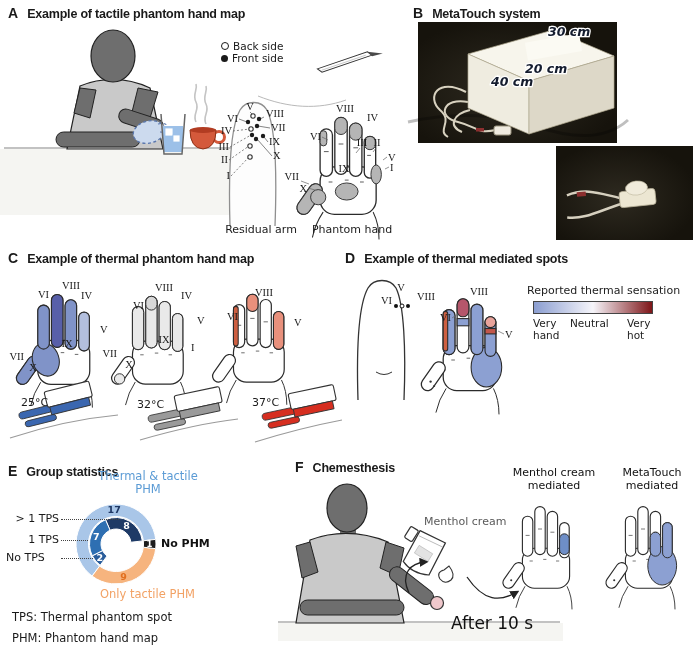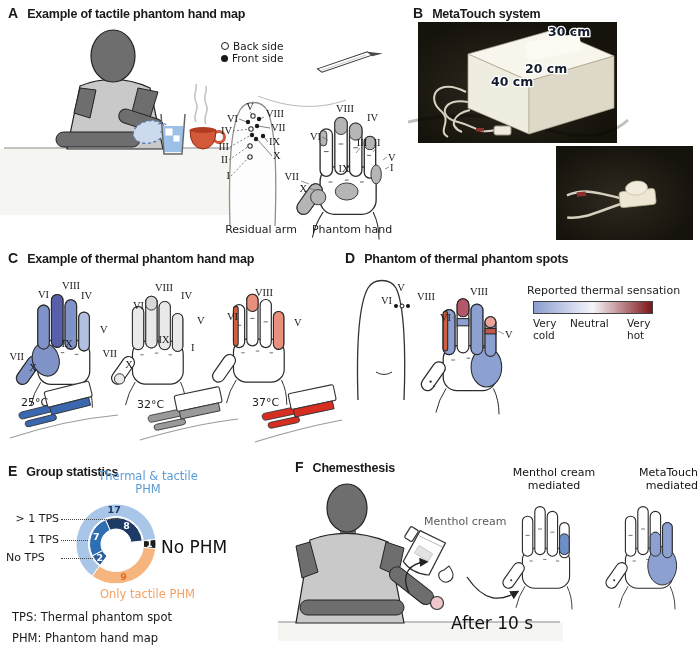--- a/index.html
+++ b/index.html
@@ -191,21 +191,21 @@
 
     <text class="cap" x="261" y="233" text-anchor="middle">Residual arm</text>
     <text class="cap" x="352" y="233" text-anchor="middle">Phantom hand</text>
   </svg>
 
   <div class="phead" style="left:413px;top:5px;">
     <span class="pletter">B</span>
     <span class="ptitle">MetaTouch system</span>
   </div>
 
-  <div class="photo" style="left:418px;top:22px;width:199px;height:121px;">
+  <div class="photo" style="left:418px;top:22px;width:199px;height:121px;font-style:italic;">
     <svg style="left:0;top:0;" width="199" height="121" viewBox="0 0 199 121">
       <path d="M-10,100 Q60,85 120,105 T210,98" stroke="#000" stroke-opacity="0.25" fill="none" stroke-width="3"></path>
 
       <g fill="none" stroke="#d8d2c0" stroke-width="2">
         <path d="M48,70 C20,55 8,75 22,88 C36,100 18,108 30,115"></path>
         <path d="M50,80 C25,75 18,95 40,100 C60,105 58,112 78,108"></path>
         <path d="M52,88 C35,92 30,104 44,110"></path>
       </g>
       <rect x="76" y="104" width="17" height="9" rx="2" fill="#efeadf" stroke="#9a937e"></rect>
       <rect x="58" y="106" width="8" height="3.5" fill="#8c2f2f"></rect>
@@ -327,21 +327,21 @@
       <path d="M255,442 Q300,428 342,420"></path>
     </g>
 
     <text class="temp" x="21" y="406">25°C</text>
     <text class="temp" x="137" y="408">32°C</text>
     <text class="temp" x="252" y="406">37°C</text>
   </svg>
 
   <div class="phead" style="left:345px;top:250px;">
     <span class="pletter">D</span>
-    <span class="ptitle">Phantom of thermal phantom spots</span>
+    <span class="ptitle">Example of thermal mediated spots</span>
   </div>
 
   <svg style="left:345px;top:265px;" width="195" height="162" viewBox="345 265 195 162">
 
     <g transform="translate(352,276)">
       <path d="M6,124 C4,60 8,26 16,12 C22,2 38,2 44,12 C52,28 54,74 52,124" fill="#fff" stroke="#333" stroke-width="1.3"></path>
       <path d="M24,96 Q32,101 40,96" fill="none" stroke="#333" stroke-width="1"></path>
     </g>
     <g>
       <circle cx="396" cy="306" r="2" fill="#111"></circle>
@@ -377,21 +377,21 @@
       <text class="rn" x="451" y="321" text-anchor="end">VI</text>
       <text class="rn" x="479" y="295" text-anchor="middle">VIII</text>
       <text class="rn" x="505" y="338">V</text>
     </g>
   </svg>
 
   <div class="abs" style="left:527px;top:284px;width:165px;font-size:11px;color:#222;">Reported thermal sensation</div>
   <div class="cb-bar" style="left:533px;top:301px;width:118px;"></div>
   <div class="cb-lab" style="left:533px;top:318px;">
     <div>Very</div>
-    <div>cold</div>
+    <div>hand</div>
   </div>
   <div class="cb-lab" style="left:570px;top:318px;text-align:right;">Neutral</div>
   <div class="cb-lab" style="left:627px;top:318px;">
     <div>Very</div>
     <div>hot</div>
   </div>
 
   <div class="phead" style="left:8px;top:463px;">
     <span class="pletter">E</span>
     <span class="ptitle">Group statistics</span>
@@ -415,21 +415,21 @@
   <div class="e-label" style="left:88px;top:470px;width:120px;text-align:center;line-height:13px;color:#5b9bd5;font-size:11.5px;">
     <div>Thermal &amp; tactile</div>
     <div>PHM</div>
   </div>
   <div class="e-label" style="left:6px;top:512px;width:53px;text-align:right;">&gt; 1 TPS</div>
   <div class="e-label" style="left:6px;top:533px;width:53px;text-align:right;">1 TPS</div>
   <div class="e-label" style="left:6px;top:551px;width:53px;">No TPS</div>
   <div class="leader" style="left:61px;top:519px;width:58px;"></div>
   <div class="leader" style="left:61px;top:540px;width:27px;"></div>
   <div class="leader" style="left:61px;top:558px;width:32px;"></div>
-  <div class="e-label" style="left:161px;top:537px;font-size:17px;color:#111;">No PHM</div>
+  <div class="e-label" style="left:161px;top:537px;font-size:11px;color:#111;font-weight:bold;">No PHM</div>
   <div class="e-label" style="left:85px;top:587px;width:125px;text-align:center;color:#f2a265;font-size:11.5px;">Only tactile PHM</div>
   <div class="fnote" style="left:12px;top:610px;">TPS: Thermal phantom spot</div>
   <div class="fnote" style="left:12px;top:631px;">PHM: Phantom hand map</div>
 
   <div class="phead" style="left:295px;top:459px;">
     <span class="pletter">F</span>
     <span class="ptitle">Chemesthesis</span>
   </div>
 
   <svg style="left:245px;top:475px;" width="455" height="174" viewBox="245 475 455 174">
@@ -473,18 +473,18 @@
       <circle cx="4" cy="104" r="1.3" fill="#333"></circle>
     </g>
   </svg>
 
   <div class="abs" style="left:424px;top:515px;font-size:11px;color:#5a5a5a;white-space:nowrap;">Menthol cream</div>
   <div class="abs" style="left:451px;top:613px;font-size:17px;color:#111;white-space:nowrap;">After 10 s</div>
   <div class="fcap" style="left:498px;top:466px;width:112px;">
     <div>Menthol cream</div>
     <div>mediated</div>
   </div>
-  <div class="fcap" style="left:606px;top:466px;width:92px;text-align:right;">
+  <div class="fcap" style="left:606px;top:466px;width:92px;">
     <div>MetaTouch</div>
     <div>mediated</div>
   </div>
 
 </div>
 
 </body></html>

